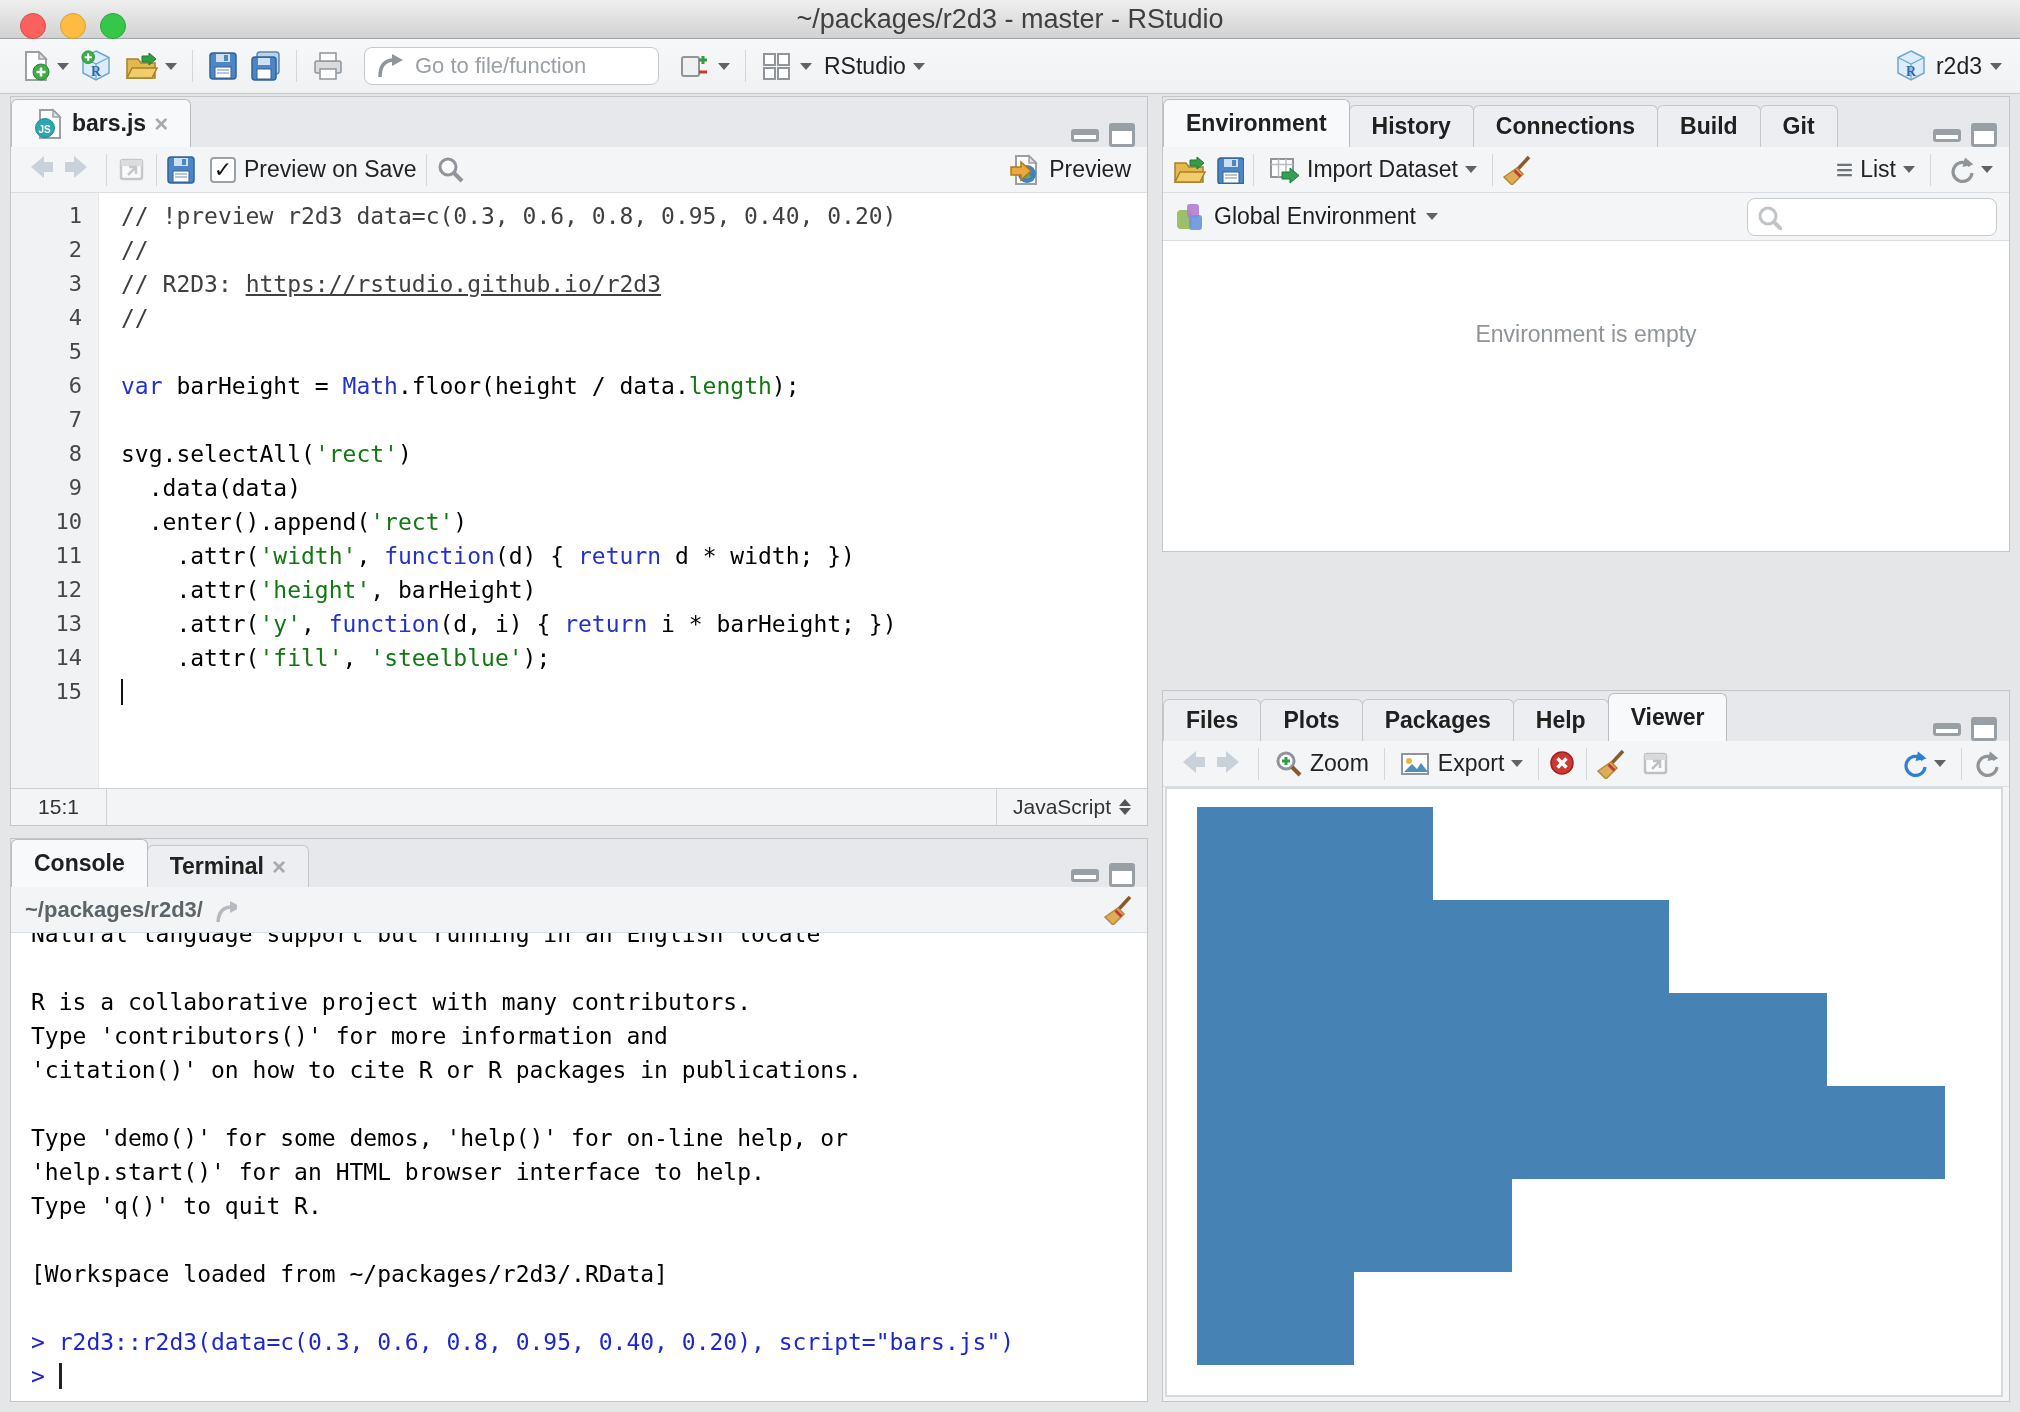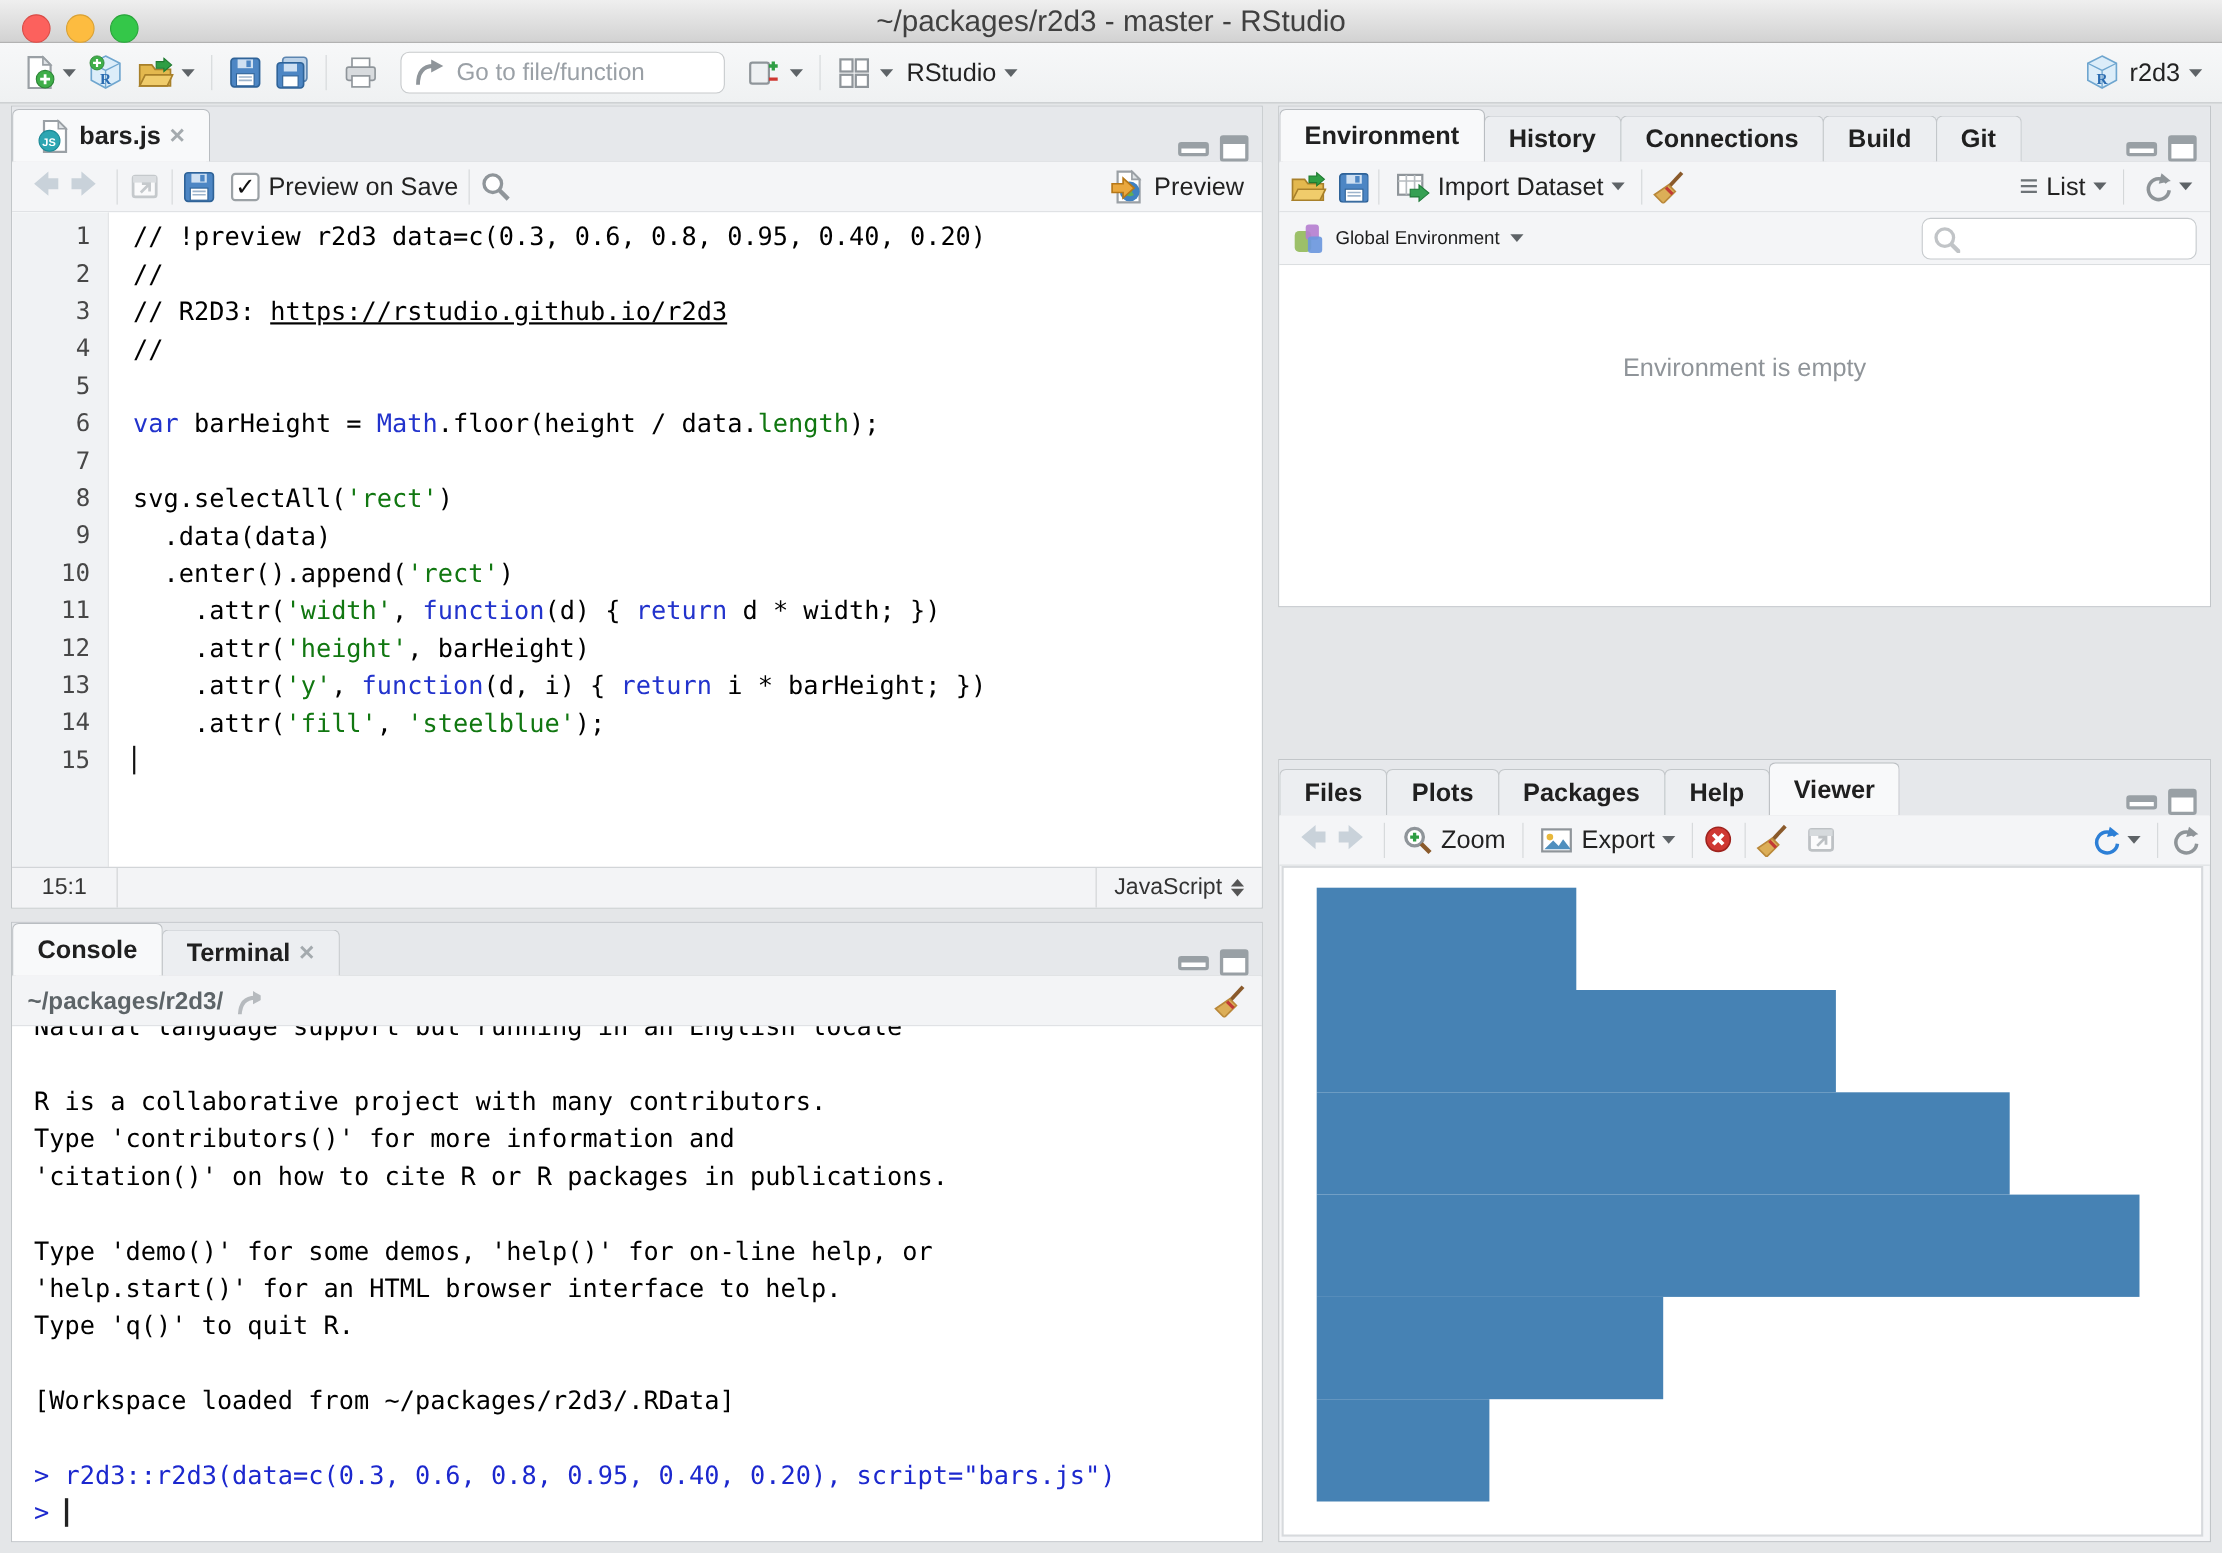--- a/index.html
+++ b/index.html
@@ -53,21 +53,21 @@
   #editor{left:10px;top:96px;width:1138px;height:730px;}
   #editor .tabstrip{height:50px;}
   #editor .panebar{top:50px;height:46px;}
   .ed-content{position:absolute;left:0;right:0;top:96px;bottom:36px;background:#fff;overflow:hidden;}
   .gutter{position:absolute;left:0;top:0;bottom:0;width:88px;background:#f0f2f4;border-right:1px solid #e2e4e6;
     padding-top:6px;box-sizing:border-box;}
   .gutter .num{height:34px;line-height:34px;text-align:right;padding-right:16px;
     font-family:"DejaVu Sans Mono",monospace;font-size:22px;color:#474747;}
   .code{position:absolute;left:89px;right:0;top:0;bottom:0;padding:6px 0 0 21px;overflow:hidden;}
   .crow{height:34px;line-height:34px;white-space:pre;font-family:"DejaVu Sans Mono",monospace;font-size:23px;color:#000;}
-  .com{color:#000000;} .str{color:#117711;} .kw{color:#2233cc;} .link{text-decoration:underline;}
+  .com{color:#404040;} .str{color:#117711;} .kw{color:#2233cc;} .link{text-decoration:underline;}
   .ecaret{display:inline-block;width:2px;height:26px;background:#111;vertical-align:-5px;}
   .statusbar{position:absolute;left:0;right:0;bottom:0;height:36px;background:#f3f4f6;border-top:1px solid #cfd2d5;
     display:flex;align-items:center;font-size:21px;color:#333;}
   .pos-box{width:95px;height:100%;border-right:1px solid #cfd2d5;display:flex;align-items:center;justify-content:center;}
   .lang-box{margin-left:auto;height:100%;border-left:1px solid #cfd2d5;display:flex;align-items:center;
     gap:8px;padding:0 16px;}
   .updown{display:flex;flex-direction:column;gap:2px;}
   .updown i{display:block;width:0;height:0;border-left:6px solid transparent;border-right:6px solid transparent;}
   .updown .u{border-bottom:7px solid #555;} .updown .d{border-top:7px solid #555;}
   .checkbox{width:26px;height:26px;background:#fff;border:2px solid #9ba1a5;border-radius:4px;
@@ -85,21 +85,21 @@
   .cline{height:34px;line-height:34px;white-space:pre;font-family:"DejaVu Sans Mono",monospace;font-size:23px;color:#000;}
   .cline.cmd{color:#1c28ce;}
   .ccaret{display:inline-block;width:3px;height:26px;background:#222;vertical-align:-5px;}
 
   
   #envpane{left:1162px;top:96px;width:848px;height:456px;}
   #envpane .tabstrip{height:50px;}
   #envpane .panebar{top:50px;height:46px;}
   .scoperow{position:absolute;left:0;right:0;top:96px;height:48px;background:#f4f5f7;border-bottom:1px solid #dbdee0;
     display:flex;align-items:center;gap:10px;padding:0 12px;box-sizing:border-box;}
-  .scope-label{font-size:17px;color:#1d1d1d;}
+  .scope-label{font-size:23px;color:#1d1d1d;}
   .env-content{position:absolute;left:0;right:0;top:144px;bottom:0;background:#fff;}
   .empty-msg{margin-top:80px;text-align:center;font-size:23px;color:#8f9499;}
   .searchbox{margin-left:auto;width:250px;height:38px;background:#fff;border:1px solid #c6cacd;border-radius:8px;
     display:flex;align-items:center;padding:0 8px;box-sizing:border-box;gap:6px;}
   .searchbox input{border:none;outline:none;width:190px;font-size:21px;background:transparent;}
 
   
   #viewerpane{left:1162px;top:690px;width:848px;height:712px;padding-left:19px;}
   #viewerpane .tabstrip{height:50px;}
   #viewerpane .panebar{top:50px;height:46px;}

